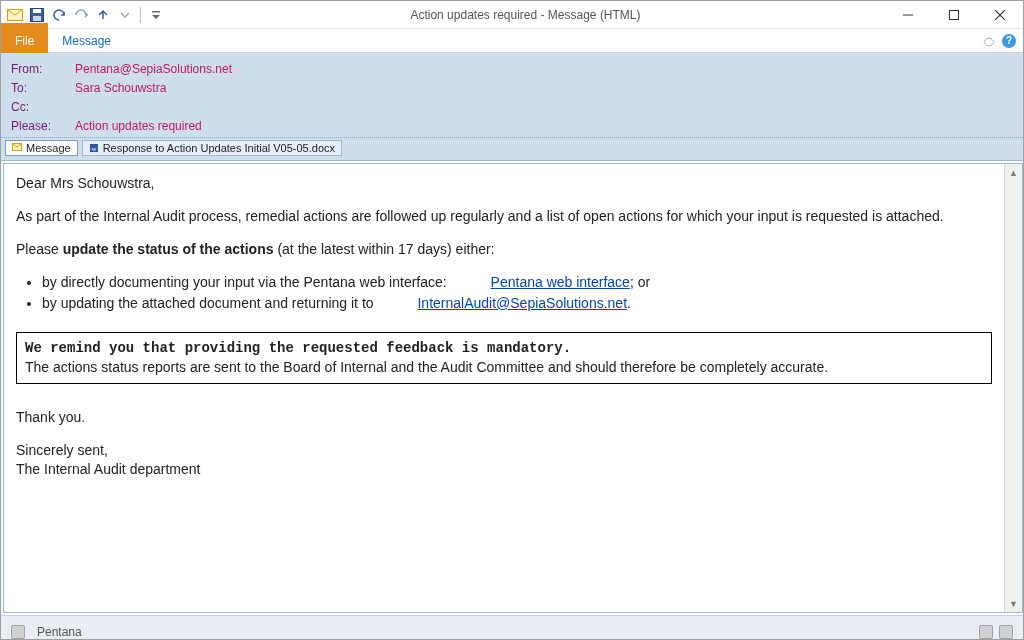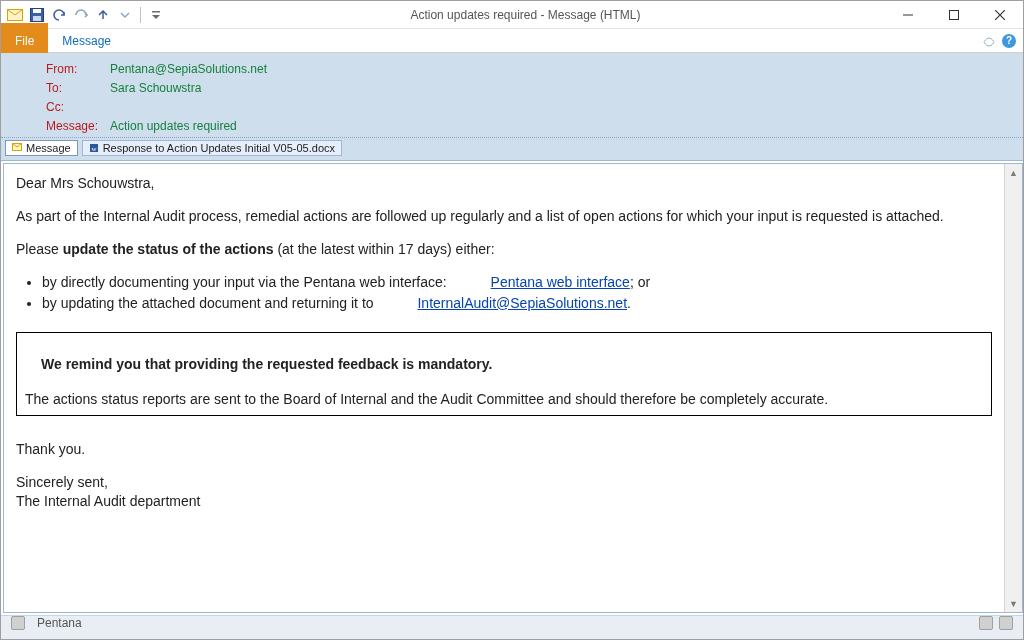--- a/index.html
+++ b/index.html
@@ -21,47 +21,47 @@
   .ribbon-tab { padding: 0 14px; height: 36px; display: flex; align-items: center; font-size: 12px; color: #5b6e8e; cursor: pointer; }
   .ribbon-tab.file { background: #e38b1b; color: #fff; }
   .ribbon-tab.active { color: #0f6cbf; }
   .ribbon-right { margin-left: auto; display: flex; align-items: center; gap: 4px; padding-right: 6px; }
   .rib-icon { width: 16px; height: 16px; display: flex; align-items: center; justify-content: center; color: #4d7db6; cursor: pointer; }
   .help-circle { width: 14px; height: 14px; border-radius: 50%; background: #3e97e0; color: #fff; font-size: 10px; font-weight: bold; display:flex; align-items:center; justify-content:center; }
 
   
   .header-fields { background: #cfdeed; padding: 6px 10px 2px 10px; border-bottom: 1px dotted #8aa4c0; }
   .hf-row { display: flex; align-items: center; height: 19px; font-size: 12px; }
-  .hf-label { width: 64px; color: #b91c1c; margin-left: 35px; }
-  .hf-value { color: #15803d; }
+  .hf-label { width: 64px; color: #701a75; }
+  .hf-value { color: #be185d; }
 
   
   .attach-strip { background: #cfdeed; display: flex; align-items: center; gap: 4px; padding: 2px 4px 4px 4px; }
   .attach-tab { background: #e7eefb; border: 1px solid #9fb8d3; padding: 1px 6px; font-size: 11px; display:flex; align-items:center; gap:4px; cursor: default; }
   .attach-tab.selected { background: #fff; border-color: #7a99bb; }
   .mini-icon { width: 10px; height: 10px; display: inline-block; }
 
   
   .body-container { flex: 1; display: flex; position: relative; border-top: 1px solid #9fb8d3; justify-content: center; }
   .body-frame { flex: 1; margin: 2px 0 2px 2px; border: 1px solid #9fb8d3; background: #fff; position: relative; display: flex; }
   .body-content { flex: 1; padding: 10px 12px; font-size: 14px; overflow: hidden; line-height: 1.35; }
   .body-content p { margin: 0 0 14px 0; }
   .body-content ul { margin: 0 0 14px 26px; padding: 0; }
   .body-content li { margin: 0 0 2px 0; }
   .body-content a { color: #0645ad; text-decoration: underline; padding-left: 40px; }
   .reminder-box { border: 1px solid #000; padding: 6px 8px; margin: 20px 0 24px 0; }
-  .reminder-box .b1 { font-weight: bold; margin:16px; }
+  .reminder-box .b1 { font-weight: bold; margin:0;font-family:Liberation Mono, monospace; }
   .reminder-box .b2 { margin:0; }
   .body-scroll { width: 18px; background: #f0f0f0; border-left: 1px solid #d4d4d4; display:flex; flex-direction:column; }
   .scroll-btn { height: 17px; display:flex; align-items:center; justify-content:center; color:#7a7a7a; font-size:9px; }
   .scroll-track { flex:1; }
   .corner-widget { width:18px; height:17px; background:#dbe7f3; border:1px solid #9fb8d3; display:flex; align-items:center; justify-content:center; position:absolute; top:2px; right:0; }
 
   
-  .statusbar { height: 24px; background: #e9eef4; border-top: 1px solid #c9d4e0; display: flex; align-items: flex-start; padding: 0 10px; gap: 12px; }
+  .statusbar { height: 24px; background: #e9eef4; border-top: 1px solid #c9d4e0; display: flex; align-items: flex-end; padding: 0 10px; gap: 12px; }
   .avatar { width: 14px; height: 14px; background: #d0d0d0; border: 1px solid #a0a0a0; border-radius:2px; }
   .status-name { color: #555; font-size: 12px; }
   .status-right { margin-left: auto; display:flex; gap:6px; }
 
   
   svg { display:block; }
 </style>
 </head>
 <body>
 
@@ -154,21 +154,21 @@
     </div>
     <div class="hf-row">
       <div class="hf-label">To:</div>
       <div class="hf-value">Sara Schouwstra</div>
     </div>
     <div class="hf-row">
       <div class="hf-label">Cc:</div>
       <div class="hf-value"></div>
     </div>
     <div class="hf-row">
-      <div class="hf-label">Message:</div>
+      <div class="hf-label">Please:</div>
       <div class="hf-value">Action updates required</div>
     </div>
   </div>
 
   <div class="attach-strip">
     <div class="attach-tab selected">
       <span class="mini-icon">
         <svg width="10" height="8" viewBox="0 0 10 8">
             <rect x="0.5" y="0.5" width="9" height="7" fill="#fff4c8" stroke="#d9a400"></rect>
             <path d="M0.5 0.5 L5 4 L9.5 0.5" stroke="#d9a400" fill="none"></path>

